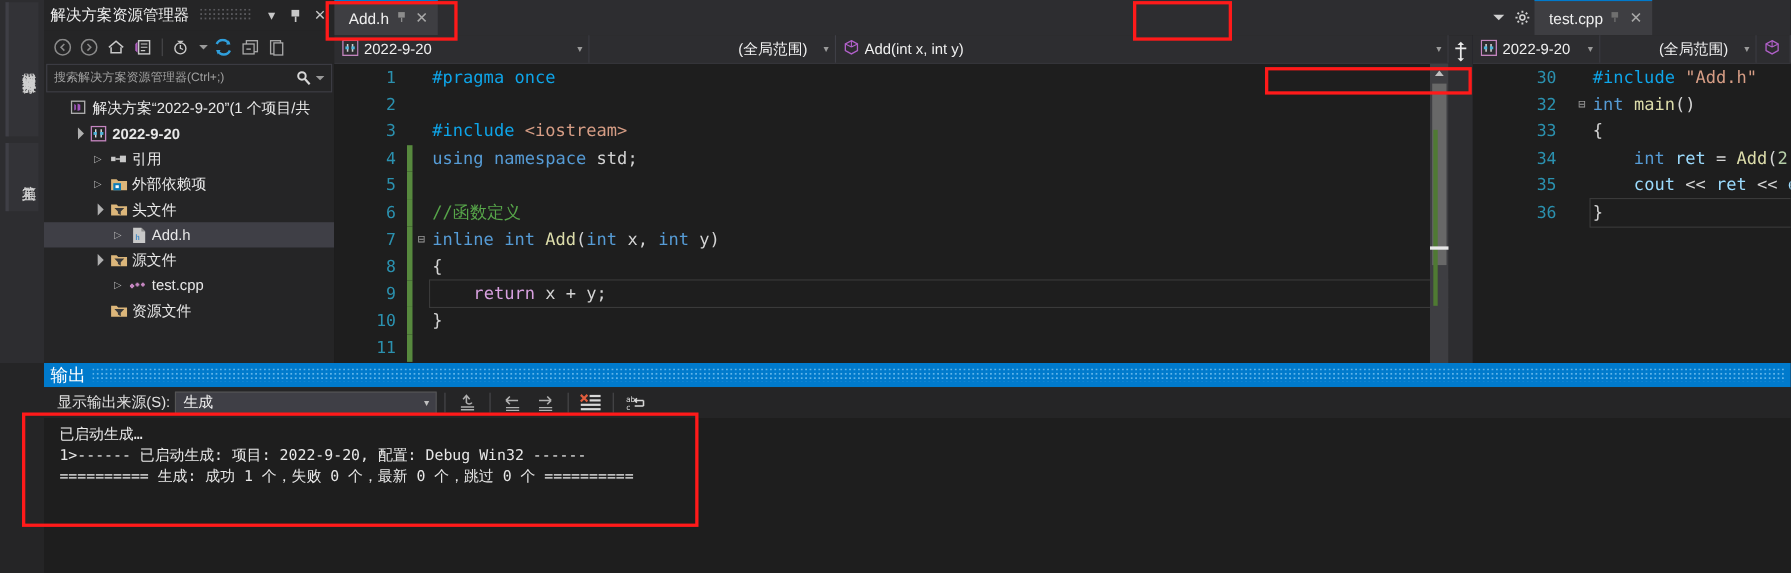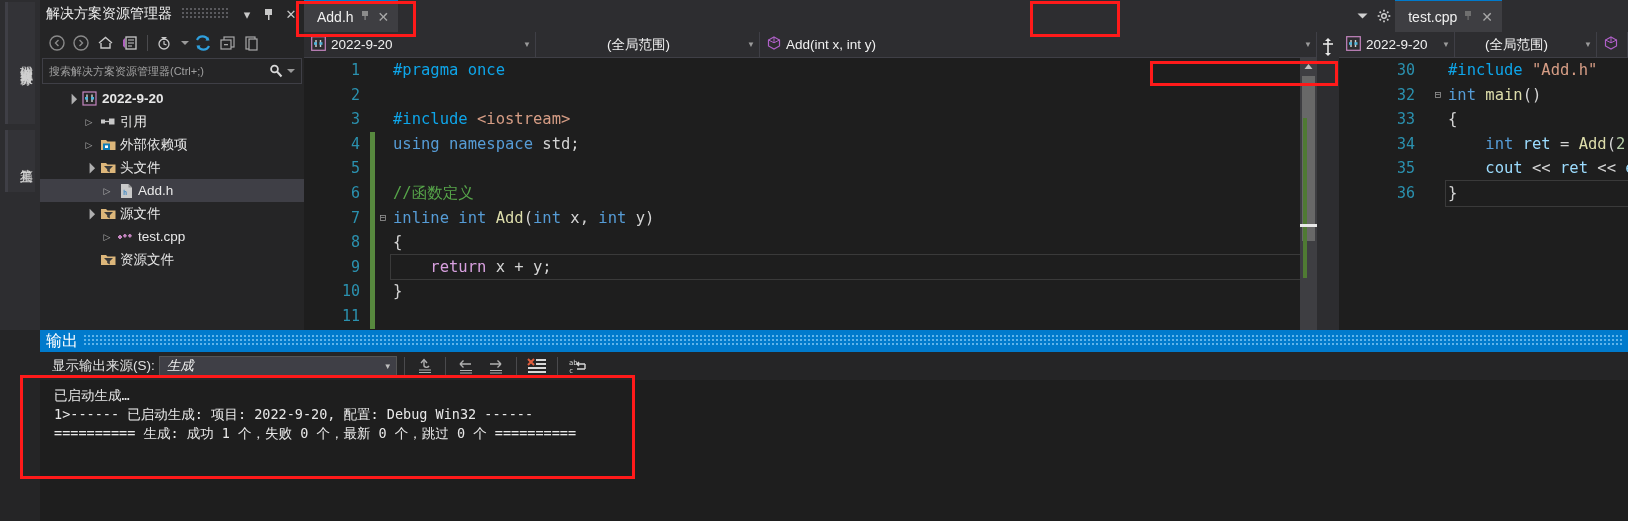--- a/index.html
+++ b/index.html
@@ -121,21 +121,21 @@
     height: 26px; display: flex; align-items: stretch;
     background: #2d2d30; border-bottom: 1px solid #3f3f46;
   }
   .navcombo {
     display: flex; align-items: center; gap: 5px;
     padding: 0 4px 0 7px; color: #f0f0f0; font-size: 13.5px;
     background: #2d2d30; border-right: 1px solid #3f3f46; white-space: nowrap;
   }
   .navcombo .cap { flex: 1; overflow: hidden; }
   .navcombo .caret { color: #9a9a9a; font-size: 8px; padding-left: 8px; }
-  .navcombo.centered .cap { text-align: center; }
+  .navcombo.centered .cap { text-align: right; }
 
   .codewrap { position: absolute; top: 26px; left: 0; right: 0; bottom: 0; background: #1e1e1e; overflow: hidden; }
   .code {
     position: absolute; top: 0; left: 0; right: 0; bottom: 0;
     font-family: "DejaVu Sans Mono", "Liberation Mono", monospace;
     font-size: 15.5px; line-height: 24.6px;
   }
   .cline { display: flex; height: 24.6px; align-items: center; white-space: pre; }
   .lnum {
     width: 66px; flex: 0 0 66px; text-align: right; padding-right: 10px;
@@ -187,21 +187,21 @@
   .out-toolbar {
     height: 28px; display: flex; align-items: center; gap: 4px; padding: 0 4px;
     background: #252526; color: #e0e0e0; font-size: 13.5px;
   }
   .out-toolbar .lbl { padding-left: 8px; white-space: nowrap; }
   .out-combo {
     width: 238px; height: 21px; background: #3f3f46; border: 1px solid #555;
     display: flex; align-items: center; padding: 0 4px 0 7px;
     color: #f0f0f0; font-size: 13.5px;
   }
-  .out-combo .cv { flex: 1; font-style: italic; }
+  .out-combo .cv { flex: 1; }
   .out-combo .caret { font-size: 8px; color: #c0c0c0; }
   .out-sep { width: 1px; height: 18px; background: #4a4a4d; margin: 0 3px; }
   .obtn { width: 26px; height: 24px; display:flex; align-items:center; justify-content:center; color:#b8b8b8; }
   .out-body {
     position: absolute; left: 0; top: 50px; right: 0; bottom: 0;
     background: #1e1e1e; padding: 6px 0 0 14px;
     font-family: "DejaVu Sans Mono", "Liberation Mono", monospace;
     font-size: 13.5px; line-height: 19px; color: #e8e8e8; white-space: pre;
   }
 
@@ -303,20 +303,31 @@
           </svg>
       </span>
       <span class="ic-btn" style="width:12px">
         <svg width="8" height="6" viewBox="0 0 8 6">
             <path d="M0 1 L4 5 L8 1 Z" fill="#9a9a9a"></path>
           </svg>
       </span>
     </div>
 
     <div class="se-tree" id="tree">
+        <div class="node" style="padding-left: 6px;">
+          <span class="arrow"></span>
+          <span class="nicon">
+            <svg width="16" height="15" viewBox="0 0 16 15">
+              <rect x="1" y="1" width="12" height="11" fill="none" stroke="#b0b0b0" stroke-width="1.2"></rect>
+              <path d="M3.5 3.5 L5 4.5 L5 8.5 L3.5 9.5 Z" fill="#a356c0"></path>
+              <path d="M6.5 3 L9 4.2 L9 9 L6.5 10 Z" fill="#a356c0"></path>
+            </svg>
+          </span>
+          <span class="ntext">解决方案“2022-9-20”(1 个项目/共</span>
+        </div>
         <div class="node bold" style="padding-left: 24px;">
           <span class="arrow" style="font-size: 10px; transform: rotate(-45deg);">◢</span>
           <span class="nicon">
             <svg width="16" height="15" viewBox="0 0 16 15">
               <rect x="1" y="1" width="13" height="13" fill="none" stroke="#c586c0" stroke-width="1.2"></rect>
               <path d="M5 3.5 L5 11 M10 3.5 L10 11" stroke="#e0e0e0" stroke-width="1.3"></path>
               <rect x="3" y="6" width="3" height="2.6" fill="#4fb3d9"></rect>
               <rect x="9" y="6" width="3" height="2.6" fill="#4fb3d9"></rect>
             </svg>
           </span>

